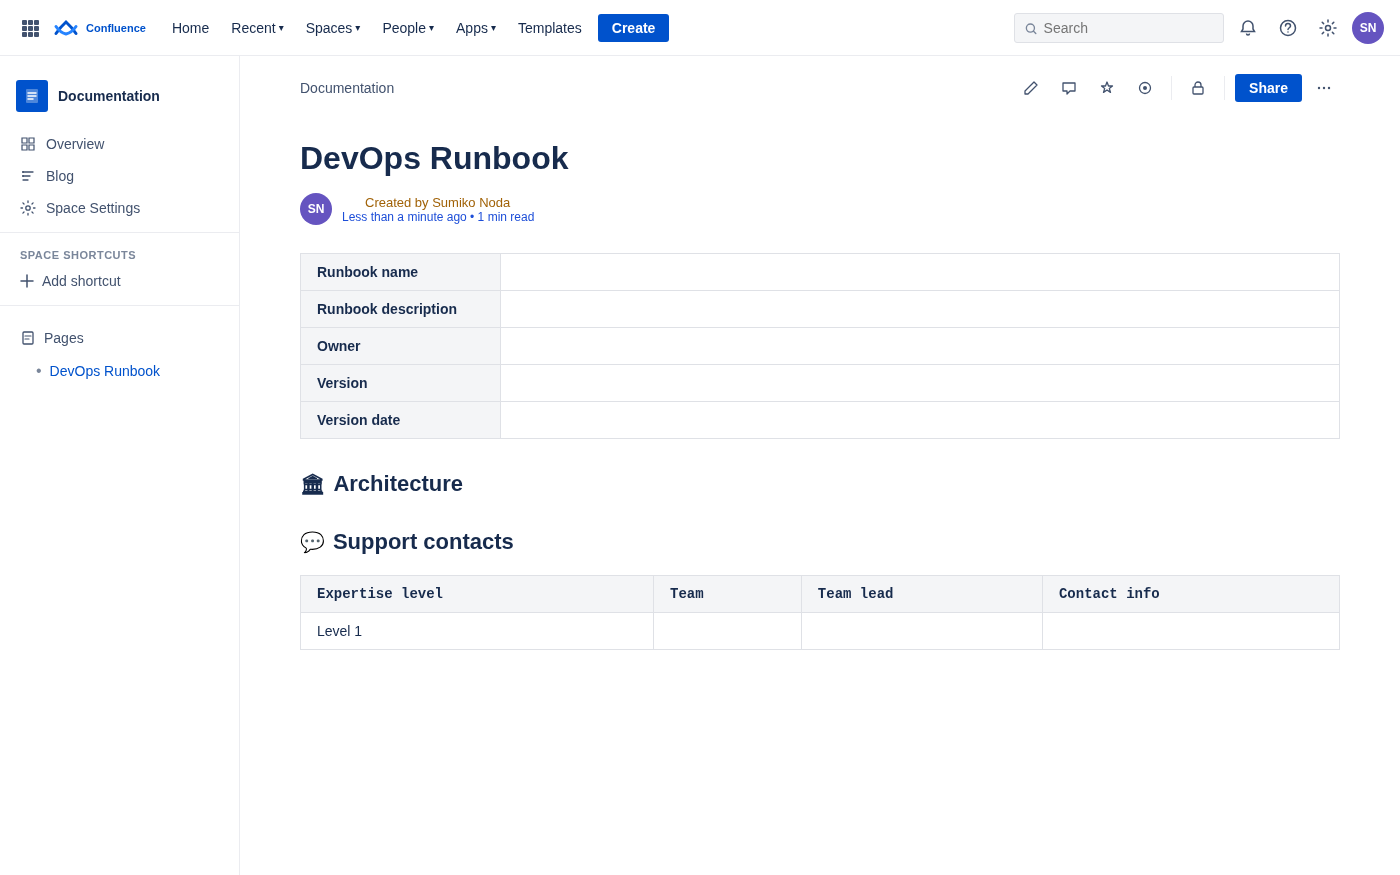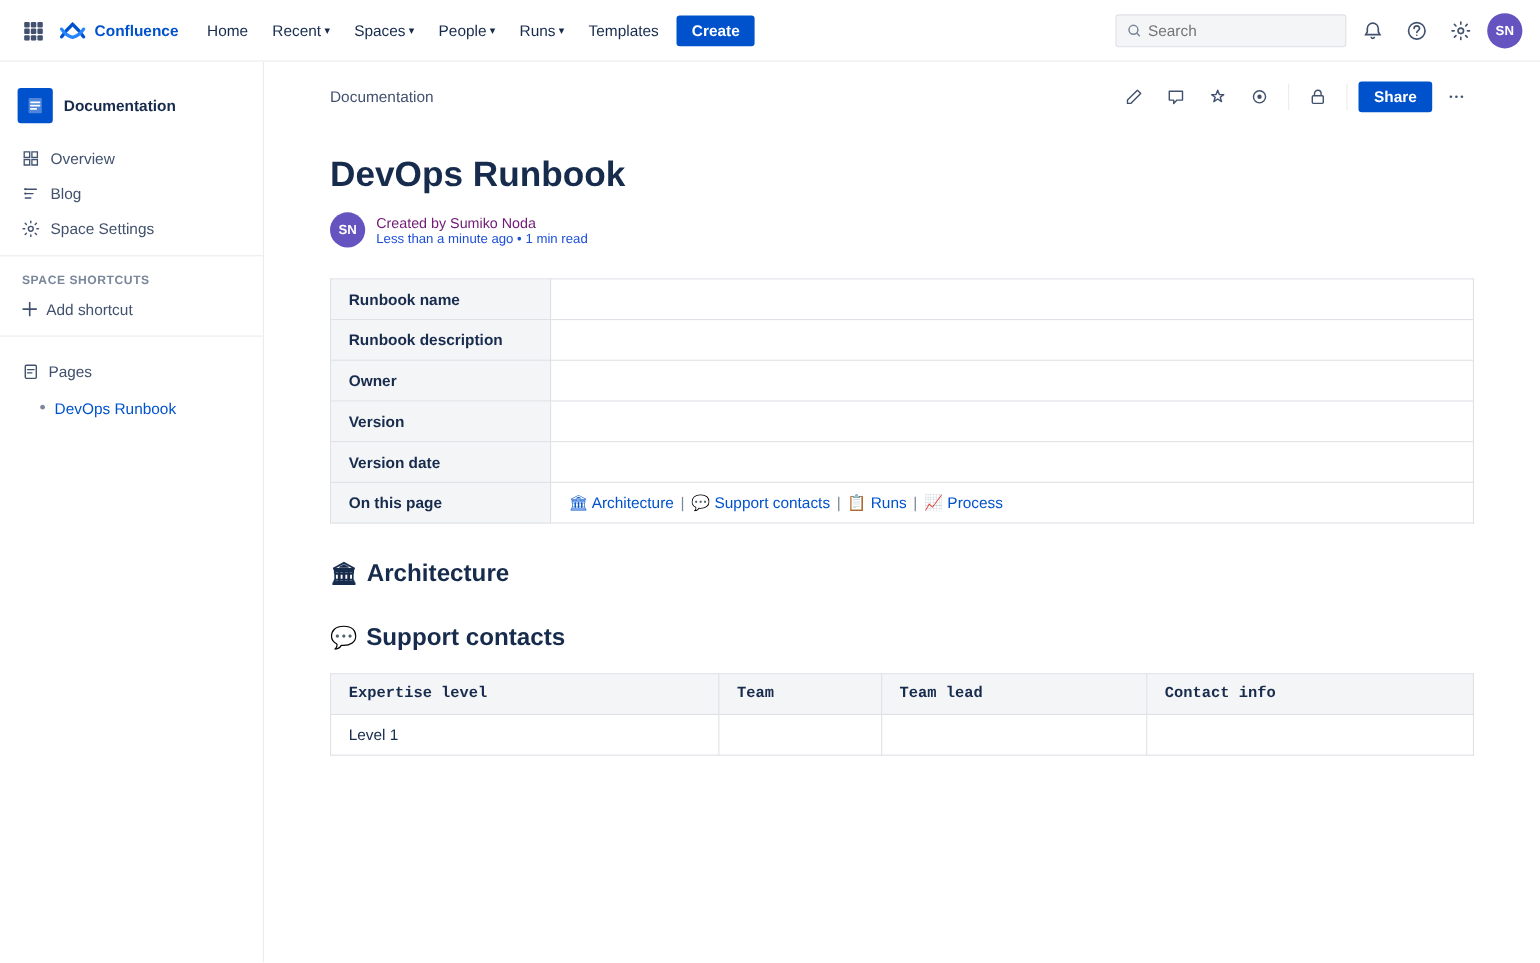--- a/index.html
+++ b/index.html
@@ -7,34 +7,34 @@
 
     
     .topnav {
       display: flex; align-items: center; height: 56px;
       background: #fff; border-bottom: 1px solid #EBECF0;
       padding: 0 16px; gap: 8px; position: fixed; top: 0; left: 0; right: 0; z-index: 100;
     }
     .topnav-grid-icon { width: 28px; height: 28px; display: flex; align-items: center; justify-content: center; cursor: pointer; color: #42526E; }
     .topnav-logo { display: flex; align-items: center; gap: 6px; margin-right: 8px; }
     .topnav-logo-icon { width: 28px; height: 28px; }
-    .topnav-logo-text { font-size: 14px; font-weight: 600; color: #0052CC; }
+    .topnav-logo-text { font-size: 11px; font-weight: 600; color: #0052CC; }
     .topnav-links { display: flex; align-items: center; gap: 2px; flex: 1; }
     .topnav-link {
       padding: 6px 10px; border-radius: 3px; cursor: pointer; color: #172B4D;
       font-size: 14px; display: flex; align-items: center; gap: 3px;
     }
     .topnav-create {
       background: #0052CC; color: #fff; padding: 6px 14px;
       border-radius: 3px; font-weight: 600; cursor: pointer; font-size: 14px;
       border: none; margin-left: 4px;
     }
     .topnav-right { display: flex; align-items: center; gap: 8px; margin-left: auto; }
     .search-box {
-      display: flex; align-items: center; border: 1px solid #DFE1E6;
+      display: flex; align-items: flex-end; border: 1px solid #DFE1E6;
       border-radius: 3px; padding: 6px 10px; width: 210px; gap: 6px;
       background: #F4F5F7; cursor: text;
     }
     .search-box input {
       border: none; background: transparent; font-size: 14px; outline: none; width: 100%; color: #7A869A;
     }
     .icon-btn {
       width: 32px; height: 32px; border-radius: 50%; display: flex; align-items: center;
       justify-content: center; cursor: pointer; color: #42526E; font-size: 16px;
       border: none; background: transparent;
@@ -113,21 +113,21 @@
     }
 
     .page-title { font-size: 32px; font-weight: 700; color: #172B4D; margin: 24px 0 16px; }
     .page-author-row { display: flex; align-items: center; gap: 10px; margin-bottom: 28px; }
     .author-avatar {
       width: 32px; height: 32px; border-radius: 50%; background: #6554C0;
       display: flex; align-items: center; justify-content: center; color: #fff;
       font-size: 12px; font-weight: 600; flex-shrink: 0;
     }
     .author-info { display: flex; flex-direction: column; }
-    .author-created { font-size: 13px; color: #701a75; }
+    .author-created { font-size: 13px; color: #a16207; margin-left: 23px; }
     .author-time { font-size: 12px; color: #1d4ed8; }
 
     
     .info-table { border-collapse: collapse; width: 100%; margin-bottom: 32px; border: 1px solid #DFE1E6; }
     .info-table td {
       border: 1px solid #DFE1E6; padding: 10px 16px; vertical-align: top; font-size: 14px;
     }
     .info-table td:first-child {
       background: #F4F5F7; font-weight: 600; width: 200px; white-space: nowrap;
     }
@@ -189,21 +189,21 @@
     </div>
     <div class="topnav-link">
       <span>Spaces</span>
       <span class="chevron">▾</span>
     </div>
     <div class="topnav-link">
       <span>People</span>
       <span class="chevron">▾</span>
     </div>
     <div class="topnav-link">
-      <span>Runs</span>
+      <span>Apps</span>
       <span class="chevron">▾</span>
     </div>
     <div class="topnav-link">
       <span>Templates</span>
     </div>
     <button class="topnav-create">Create</button>
   </div>
   <div class="topnav-right">
     <div class="search-box">
       <svg width="14" height="14" viewBox="0 0 14 14" fill="none">
@@ -367,34 +367,20 @@
       <td></td>
     </tr>
           <tr>
       <td><strong>Version</strong></td>
       <td></td>
     </tr>
           <tr>
       <td><strong>Version date</strong></td>
       <td></td>
     </tr>
-          <tr>
-      <td><strong>On this page</strong></td>
-      <td>
-        <div class="on-this-page-cell">
-          <a href="#" class="page-link">🏛 Architecture</a>
-                <span class="sep"> | </span>
-                <a href="#" class="page-link">💬 Support contacts</a>
-                <span class="sep"> | </span>
-                <a href="#" class="page-link">📋 Runs</a>
-                <span class="sep"> | </span>
-                <a href="#" class="page-link">📈 Process</a>
-        </div>
-      </td>
-    </tr>
         </tbody>
     </table>
 
     <div class="section-heading">
       <span class="section-icon">🏛</span>
       <span>Architecture</span>
     </div>
 
     <div class="section-heading">
       <span class="section-icon">💬</span>

